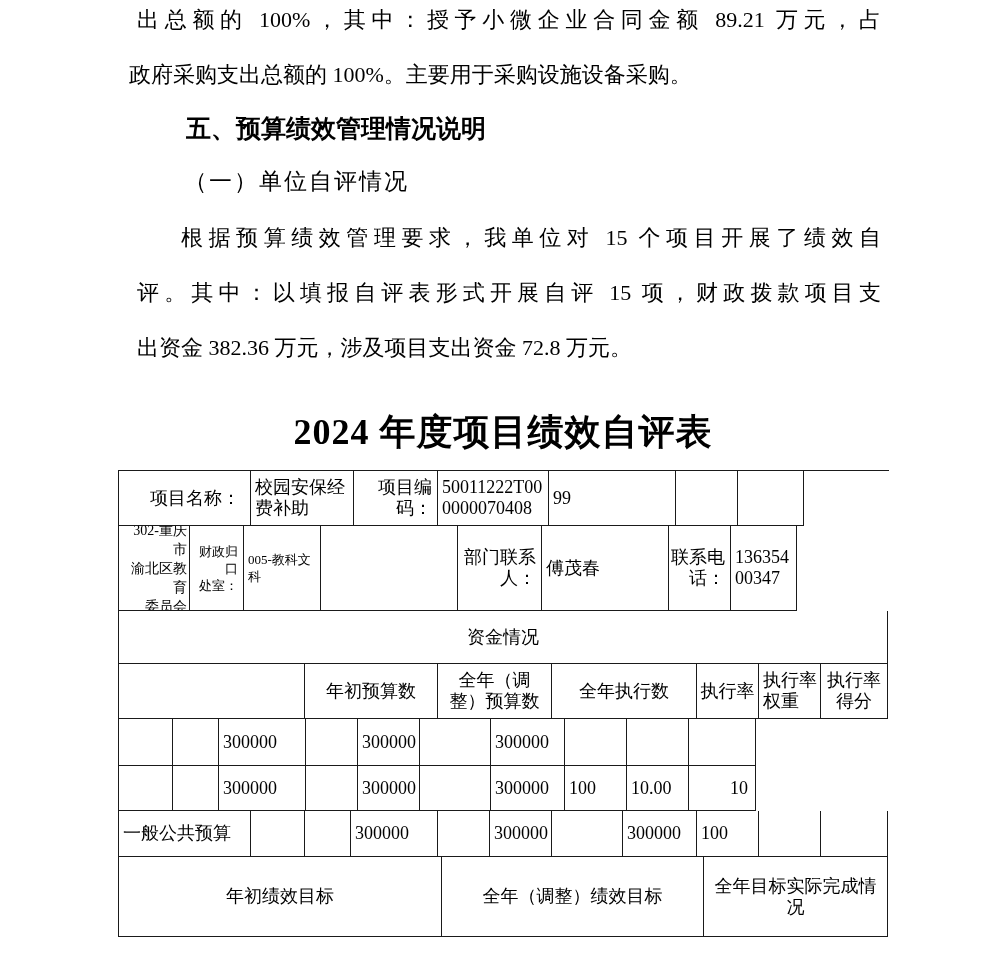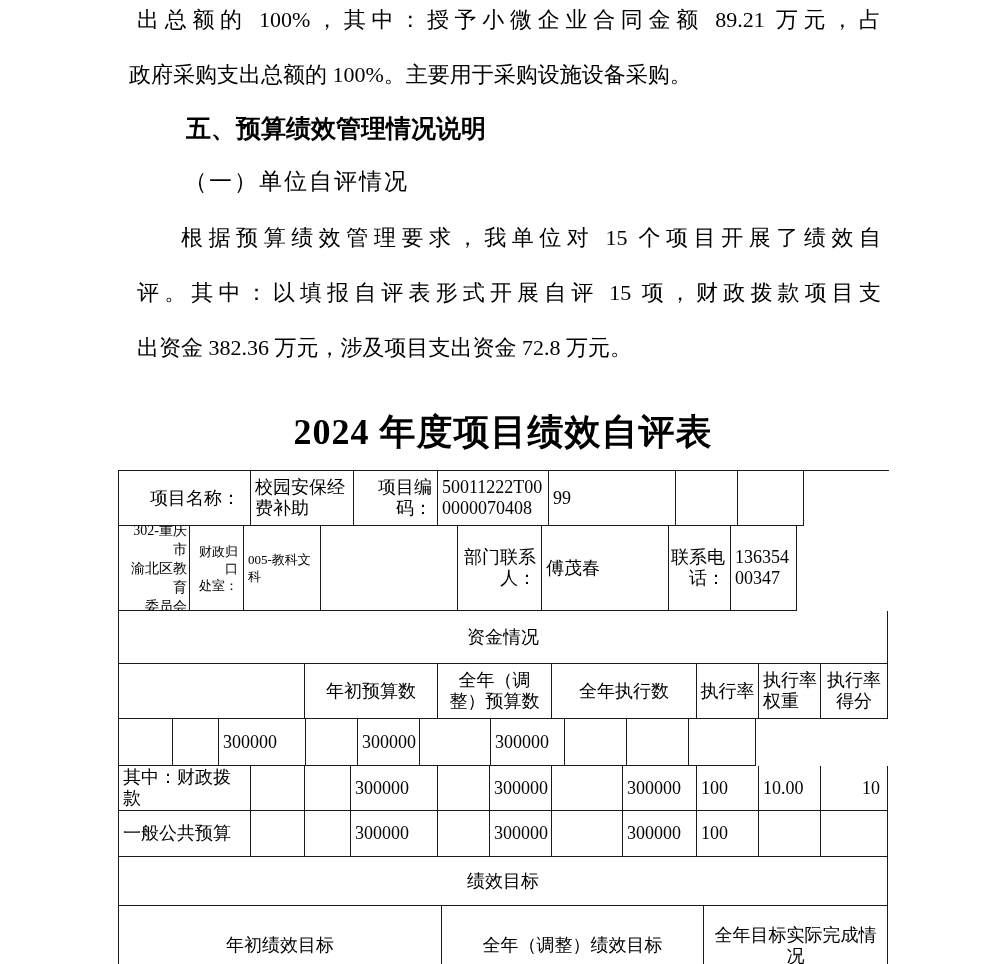--- a/index.html
+++ b/index.html
@@ -100,21 +100,20 @@
     <div class="c" style="width:52px;"></div>
     <div class="c al" style="width:62px;">300000</div>
     <div class="c" style="width:71px;"></div>
     <div class="c al" style="width:74px;">300000</div>
     <div class="c al" style="width:62px;"></div>
     <div class="c" style="width:62px;"></div>
     <div class="c" style="width:67px;"></div>
   </div>
 
   <div class="trow" style="height:45px;">
-    <div class="c al" style="width:132px;">其中：财政拨款</div>
     <div class="c" style="width:54px;"></div>
     <div class="c" style="width:46px;"></div>
     <div class="c al" style="width:87px;">300000</div>
     <div class="c" style="width:52px;"></div>
     <div class="c al" style="width:62px;">300000</div>
     <div class="c" style="width:71px;"></div>
     <div class="c al" style="width:74px;">300000</div>
     <div class="c al" style="width:62px;">100</div>
     <div class="c al" style="width:62px;">10.00</div>
     <div class="c ar" style="width:67px;padding-right:7px;">10</div>
@@ -127,23 +126,20 @@
     <div class="c al" style="width:87px;">300000</div>
     <div class="c" style="width:52px;"></div>
     <div class="c al" style="width:62px;">300000</div>
     <div class="c" style="width:71px;"></div>
     <div class="c al" style="width:74px;">300000</div>
     <div class="c al" style="width:62px;">100</div>
     <div class="c" style="width:62px;"></div>
     <div class="c" style="width:67px;"></div>
   </div>
 
-  <div class="trow" style="height:49px;">
-    <div class="c ac" style="width:769px;">绩效目标</div>
-  </div>
 
   <div class="trow" style="height:80px;">
     <div class="c ac" style="width:323px;">年初绩效目标</div>
     <div class="c ac" style="width:262px;">全年（调整）绩效目标</div>
     <div class="c ac" style="width:184px;">全年目标实际完成情
 况</div>
   </div>
 
 </div>
 

